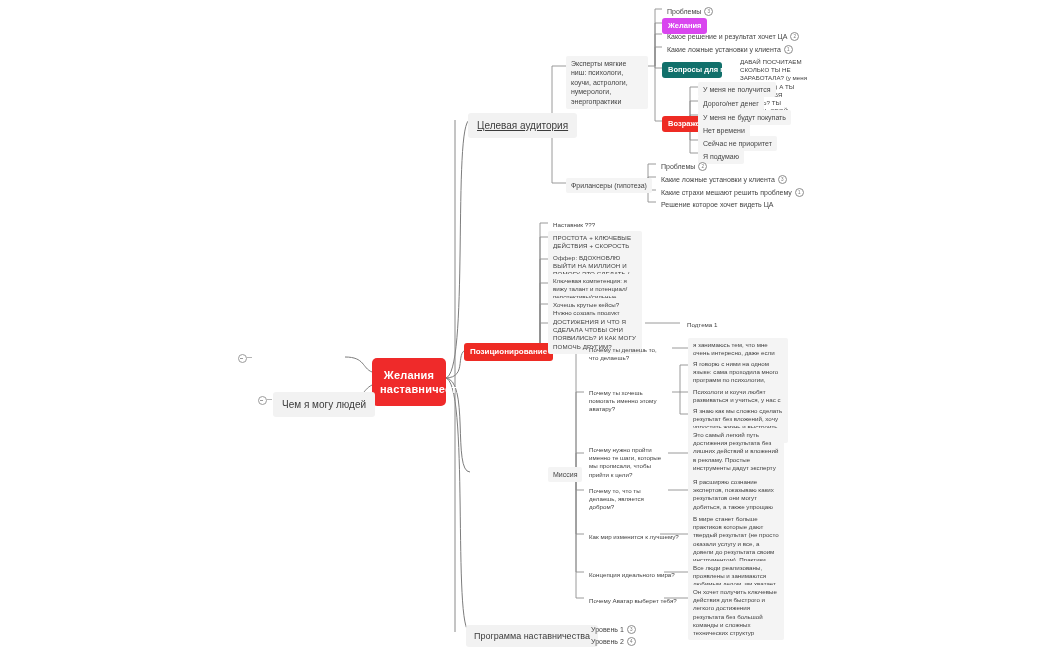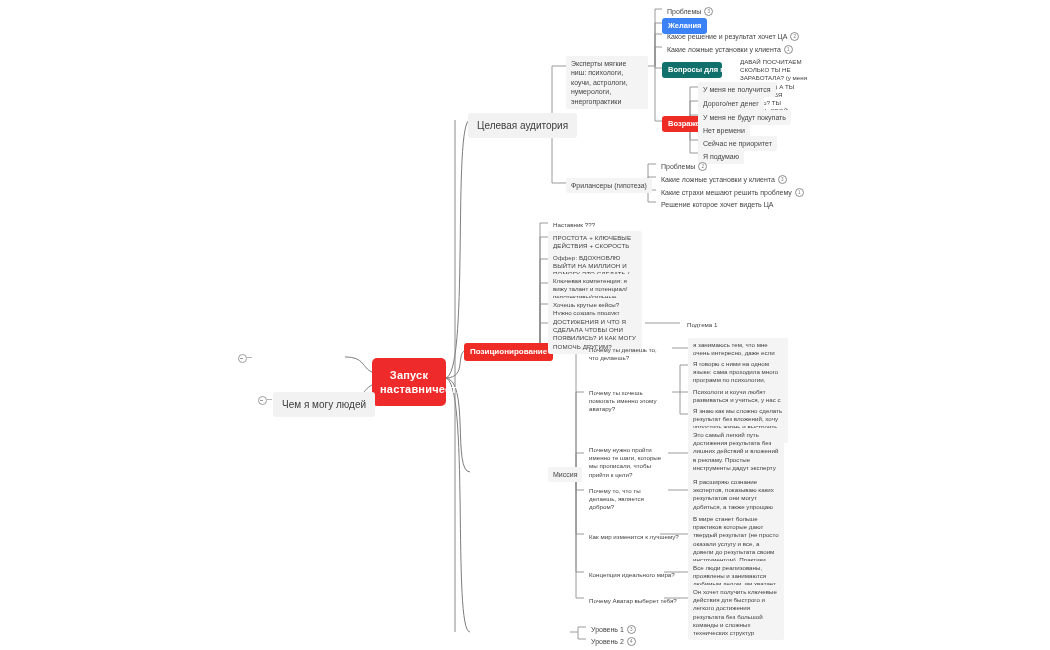--- a/index.html
+++ b/index.html
@@ -26,21 +26,21 @@
     font-size:8.5px;line-height:11px;color:#3c3c3c;white-space:nowrap;
   }
   .pill.big{font-size:10px;line-height:13px;padding:6px 9px;}
 
   
   .chip{
     border-radius:3px;padding:3px 6px;color:#fff;font-size:7.5px;
     font-weight:bold;line-height:10px;white-space:nowrap;text-align:center;
   }
   .chip.red{background:#ee2b24;}
-  .chip.orange{background:#3b82f6;}
+  .chip.orange{background:#d946ef;}
   .chip.teal{background:#11706b;}
 
   
   .leaf{
     font-size:7px;line-height:9.5px;color:#444;background:#f4f4f4;
     border-radius:2px;padding:2.5px 5px;white-space:nowrap;
   }
   .leaf.wrap{white-space:normal;}
   .leaf.tr{background:transparent;}
 
@@ -141,30 +141,30 @@
       <path d="M668 490 L688 490"></path>
       <path d="M660 534 L688 534"></path>
       <path d="M664 572 L688 572"></path>
       <path d="M664 598 L688 598"></path>
 
       <path d="M570 632 L578 632 L578 627 L586 627"></path>
       <path d="M578 632 L578 639 L586 639"></path>
     </g>
   </svg>
 
-  <div class="node root" style="left:372px;top:358px;width:74px;">Запуск наставничества</div>
+  <div class="node root" style="left:372px;top:358px;width:74px;">Желания наставничества</div>
 
   <span class="lead-icon" style="left:238px;top:354px;"></span>
   <span class="lead-dash" style="left:247px;top:357px;"></span>
 
   <span class="lead-icon" style="left:258px;top:396px;"></span>
   <span class="lead-dash" style="left:267px;top:399px;"></span>
   <div class="node pill big" style="left:273px;top:392px;">Чем я могу людей</div>
 
-  <div class="node pill big" style="left:468px;top:113px;">Целевая аудитория</div>
+  <div class="node pill big" style="left:468px;top:113px;text-decoration:underline;">Целевая аудитория</div>
 
   <div class="node leaf wrap" style="left:566px;top:56px;width:82px;">Эксперты мягкие ниш: психологи, коучи, астрологи, нумерологи, энергопрактики</div>
 
   <div class="node leaf tr" style="left:662px;top:4px;">
     <span>Проблемы</span><span class="cicon num"><span class="n">3</span></span>
   </div>
 
   <div class="node chip orange" style="left:662px;top:18px;">Желания</div>
 
   <div class="node leaf tr" style="left:662px;top:29px;">
@@ -229,20 +229,21 @@
 
   <div class="node note tr" style="left:584px;top:530px;">Как мир изменится к лучшему?</div>
   <div class="node note" style="left:688px;top:512px;width:96px;">В мире станет больше практиков которые дают твердый результат (не просто оказали услугу и все, а довели до результата своим инструментом). Практики помогают большему количеству людей и это формирует большую сеть людей которым я помогла</div>
 
   <div class="node note tr" style="left:584px;top:568px;">Концепция идеального мира?</div>
   <div class="node note" style="left:688px;top:561px;width:96px;">Все люди реализованы, проявлены и занимаются любимым делом, им хватает времени на себя и развитие.</div>
 
   <div class="node note tr" style="left:584px;top:594px;">Почему Аватар выберет тебя?</div>
   <div class="node note" style="left:688px;top:585px;width:96px;">Он хочет получить ключевые действия для быстрого и легкого достижения результата без большой команды и сложных технических структур</div>
 
+  <div class="node pill" style="left:466px;top:625px;font-size:9px;line-height:12px;padding:5px 8px;">Программа наставничества</div>
 
   <div class="node leaf tr" style="left:586px;top:622px;">
     <span>Уровень 1</span><span class="cicon num"><span class="n">3</span></span>
   </div>
   <div class="node leaf tr" style="left:586px;top:634px;">
     <span>Уровень 2</span><span class="cicon num"><span class="n">4</span></span>
   </div>
 
 </div>
 

